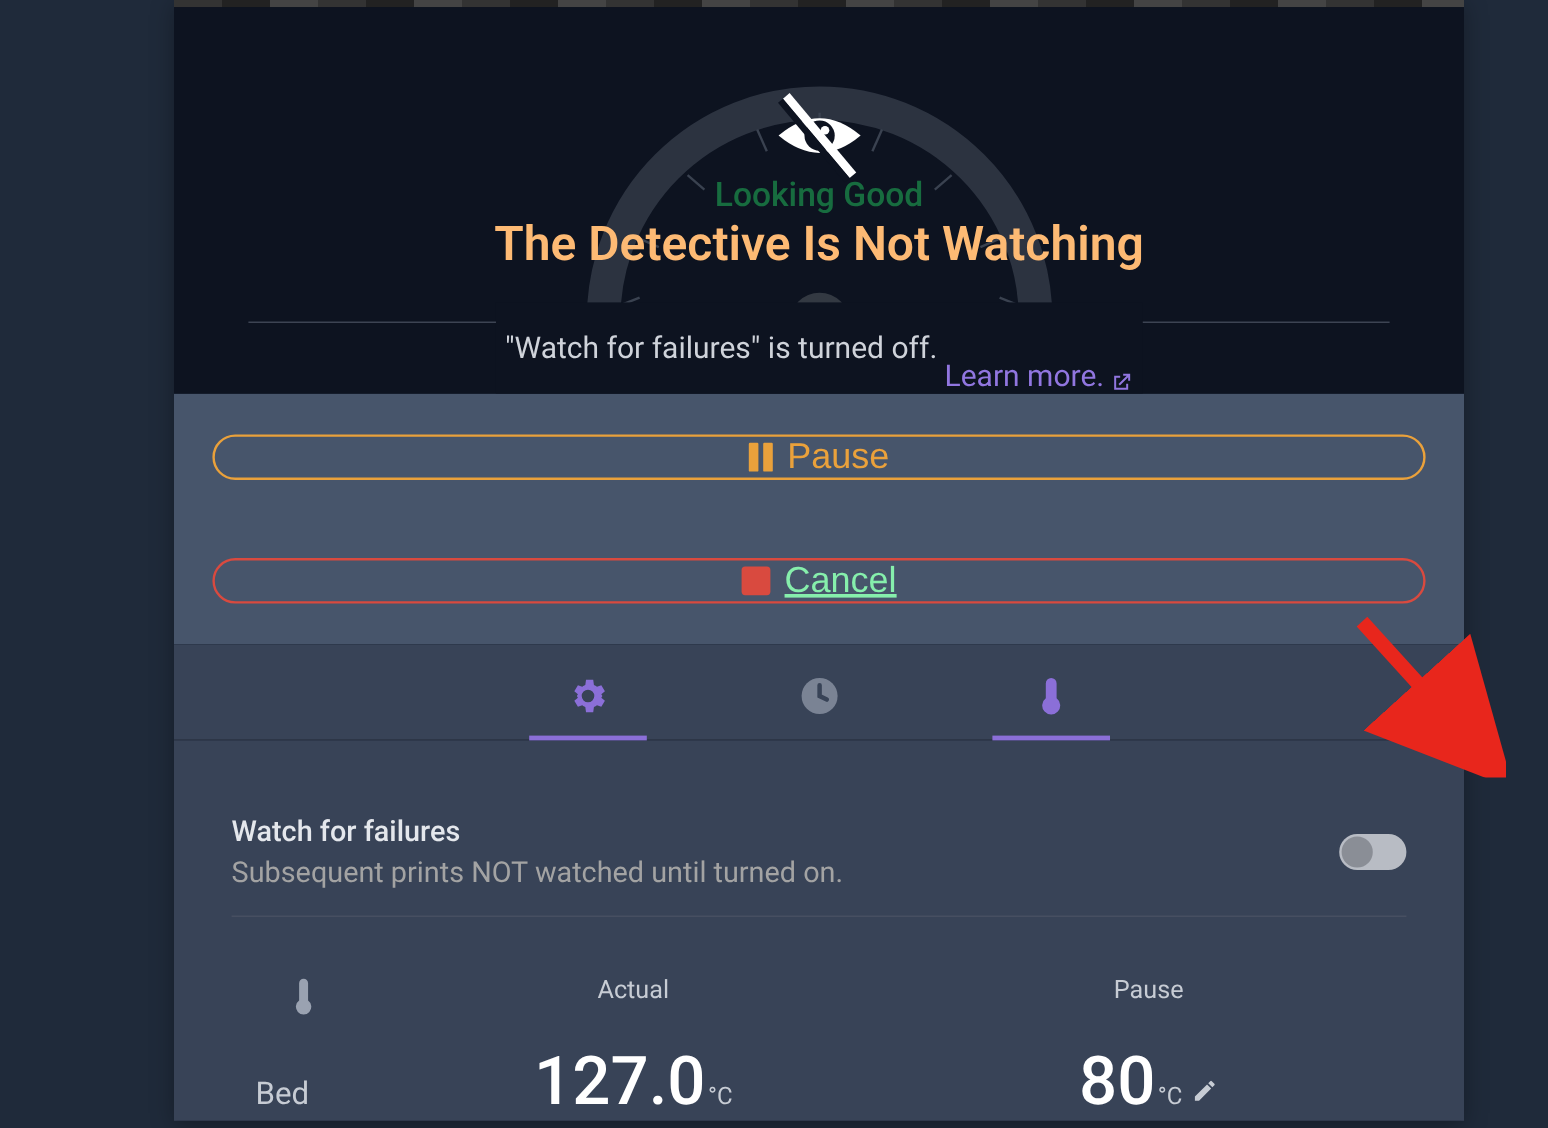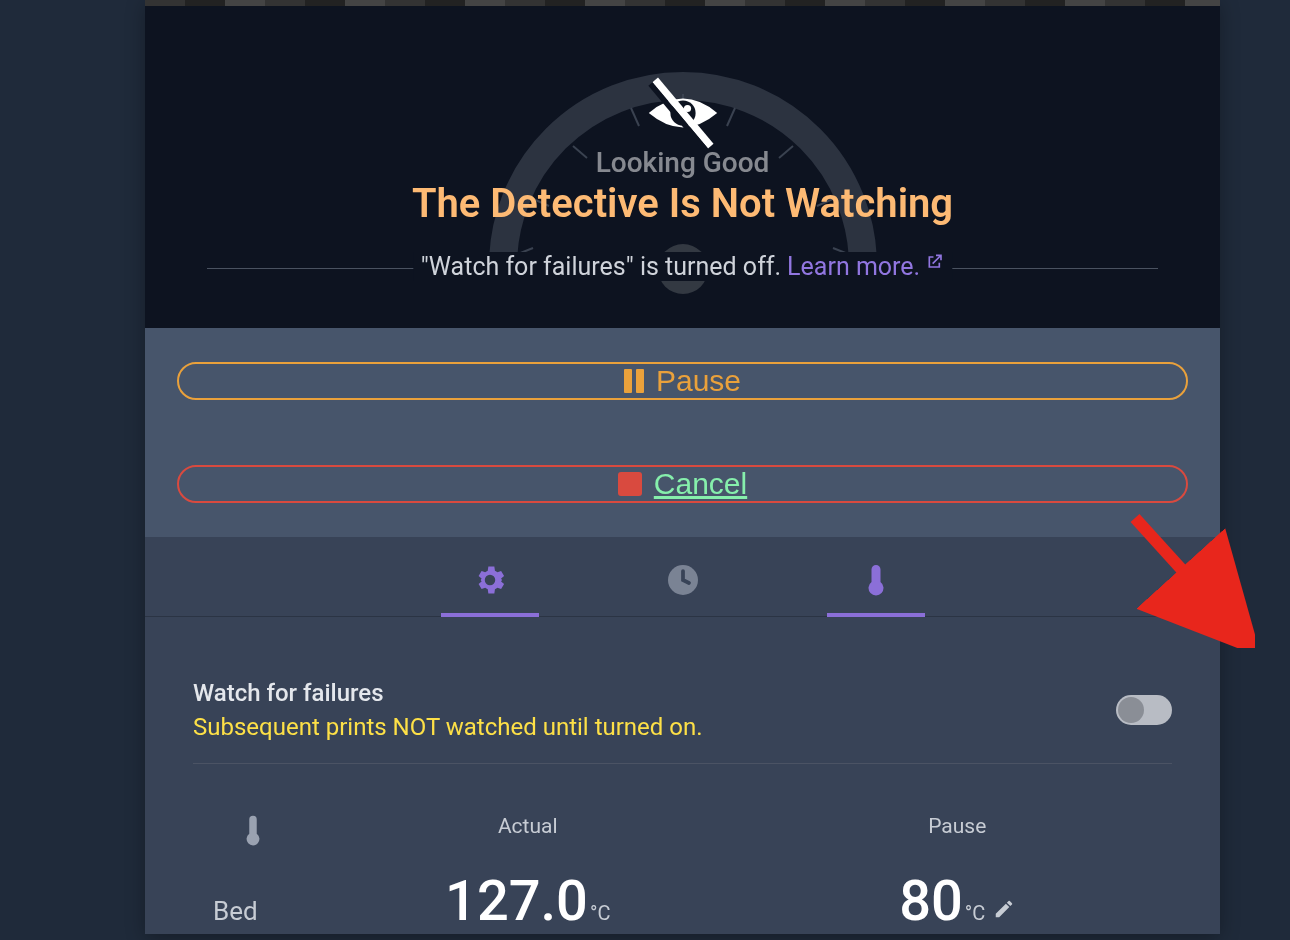--- a/index.html
+++ b/index.html
@@ -51,21 +51,21 @@
       width: 90px;
       height: 90px;
     }
     .looking-good {
       position: absolute;
       left: 50%;
       top: 140px;
       transform: translateX(-50%);
       font-size: 28px;
       font-weight: 500;
-      color: #ffffff;
+      color: #22c55e;
       opacity: 0.5;
     }
     .detective-title {
       position: absolute;
       left: 50%;
       top: 174px;
       transform: translateX(-50%);
       font-size: 40px;
       font-weight: 600;
       color: #fdba74;
@@ -90,22 +90,23 @@
       display: flex;
       align-items: center;
       gap: 6px;
       background: #0d1320;
       padding: 0 8px;
     }
     .learn-more {
       color: #9176e0;
       text-decoration: none;
       display: inline-flex;
-      align-items: flex-start;
+      align-items: flex-end;
       gap: 4px;
+      margin-top: 48px;
     }
     .ext-icon { width: 20px; height: 20px; }
     .gauge-knob {
       position: absolute;
       left: 50%;
       top: 238px;
       transform: translateX(-50%);
       width: 50px;
       height: 50px;
       border-radius: 50%;
@@ -185,21 +186,21 @@
       border-bottom: 1px solid #4b5364;
     }
     .setting-text { flex: 1; }
     .setting-title {
       color: #e4e7ec;
       font-size: 24px;
       font-weight: 500;
       margin-bottom: 6px;
     }
     .setting-sub {
-      color: #fde047;
+      color: #a3a3a3;
       font-size: 24px;
     }
     .toggle {
       width: 56px;
       height: 30px;
       border-radius: 16px;
       position: relative;
       cursor: pointer;
     }
     .toggle-off { background: #b8bcc4; }

